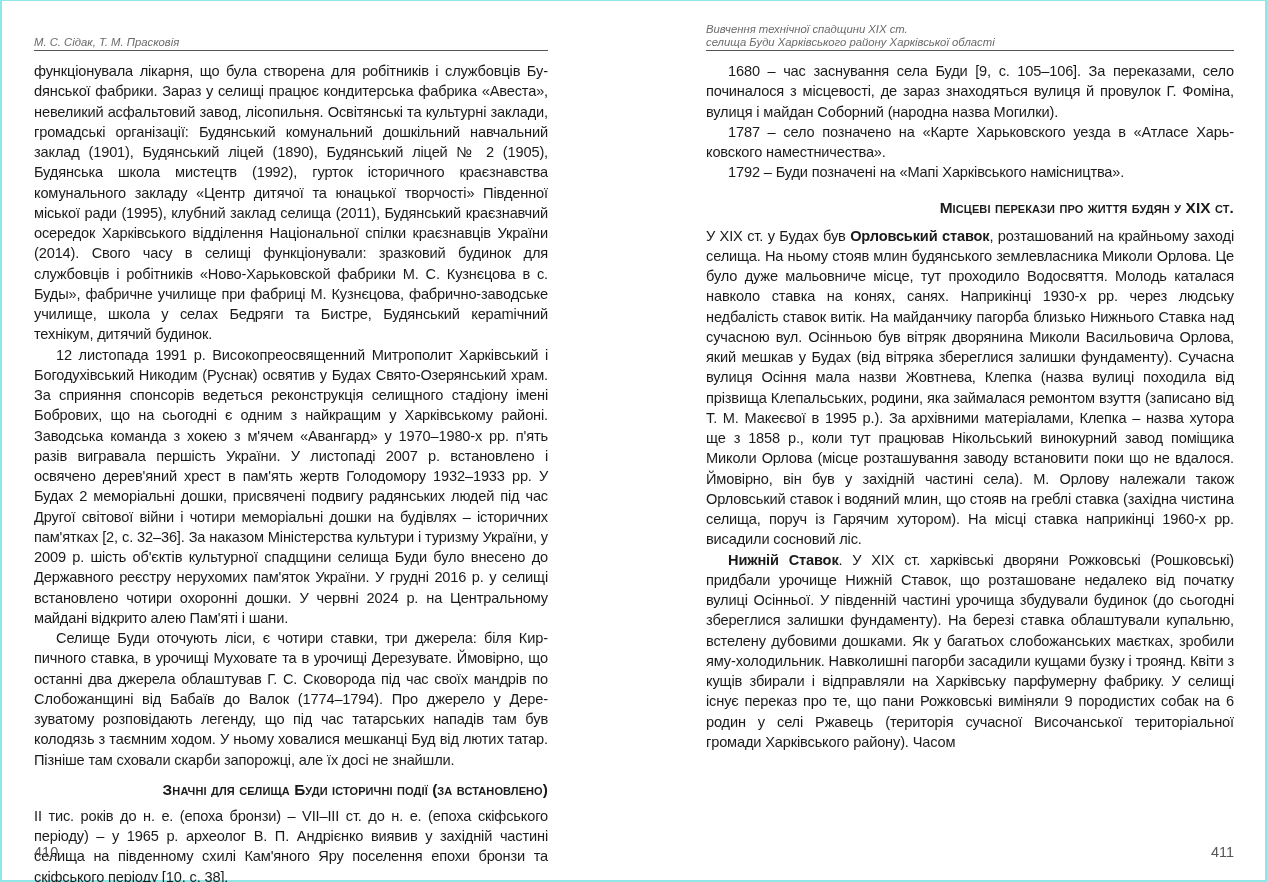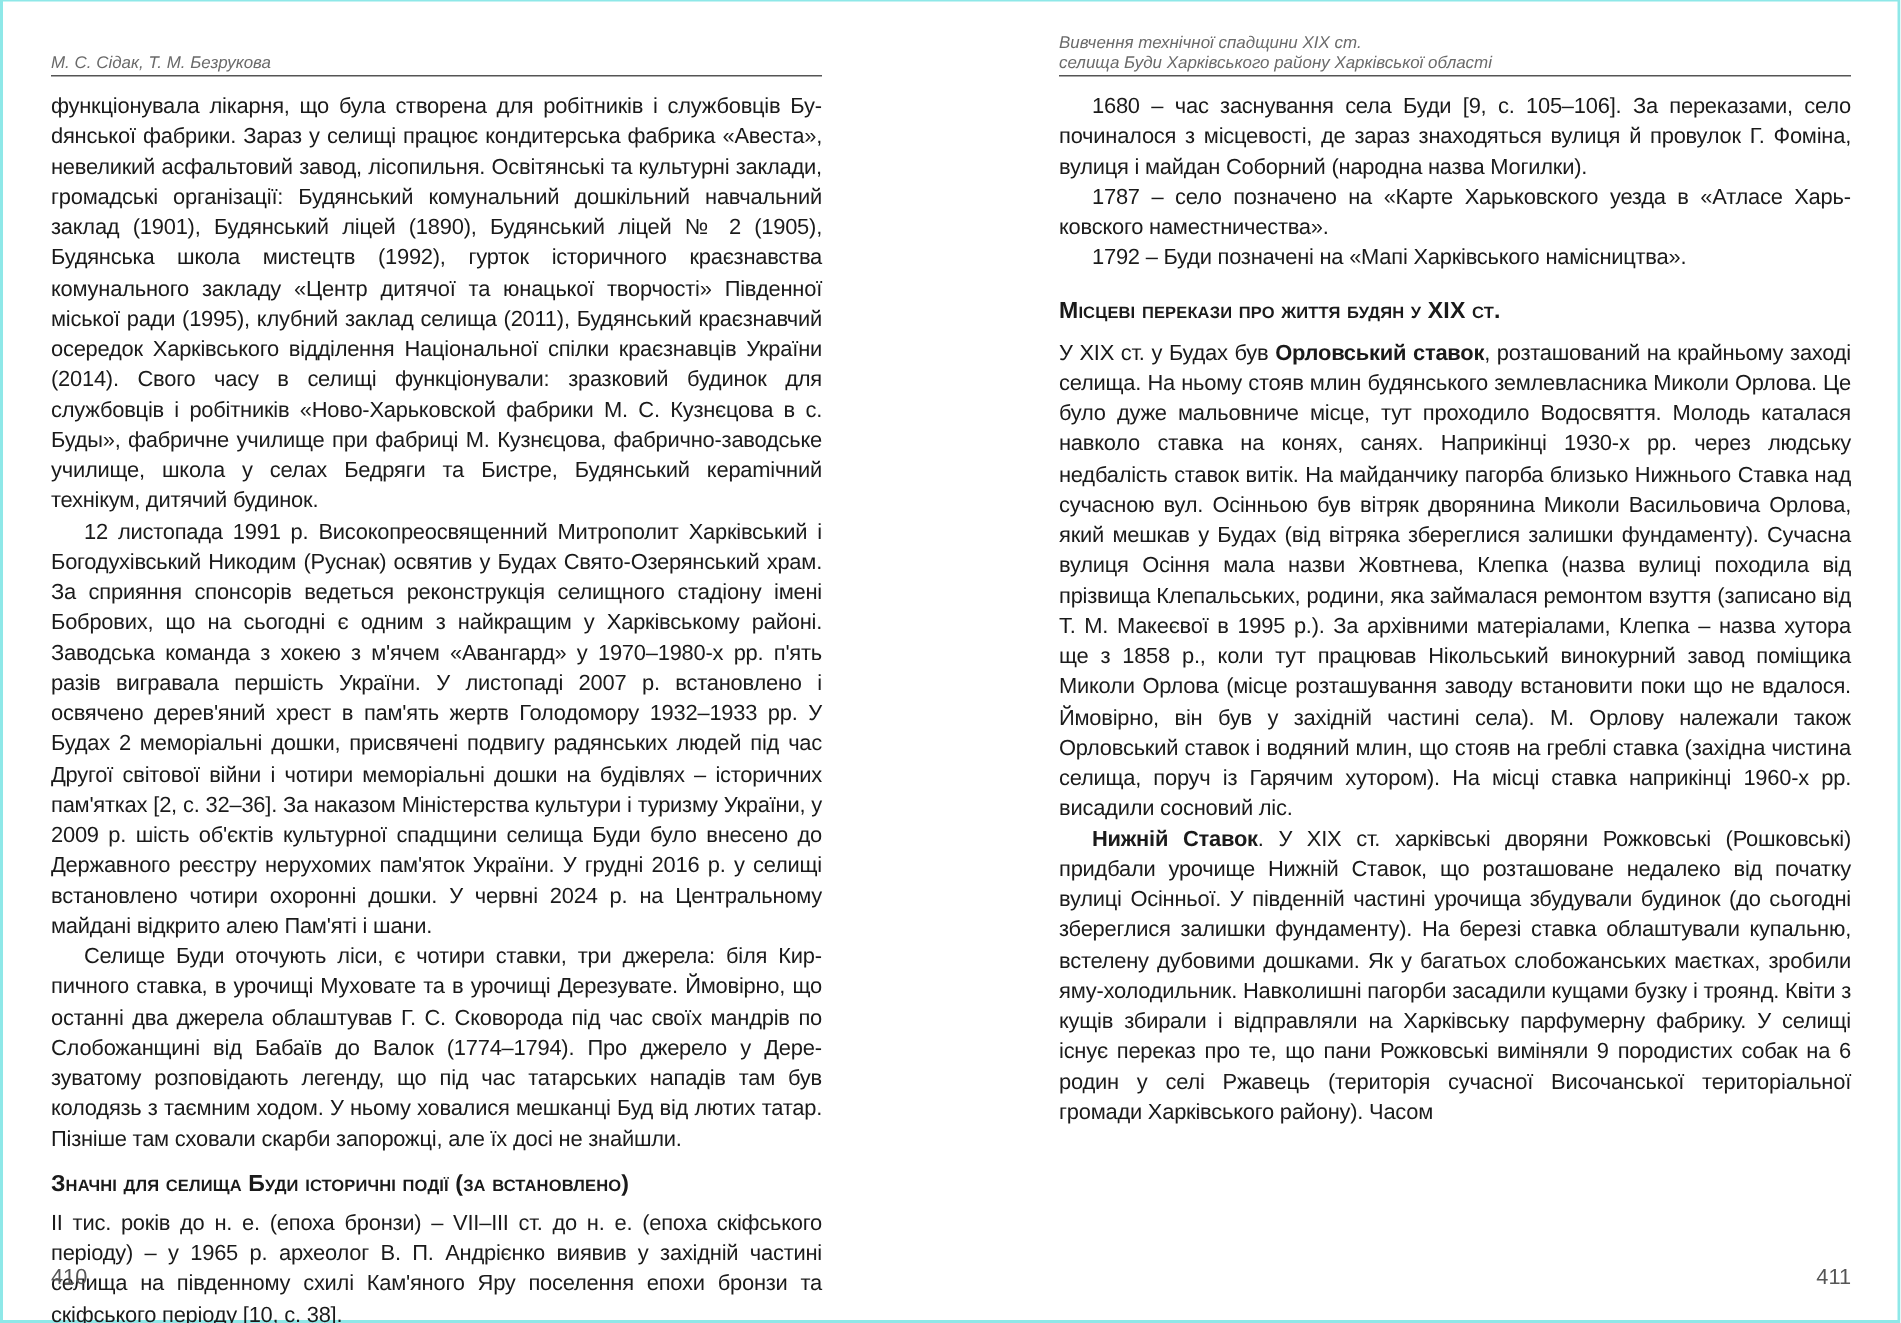--- a/index.html
+++ b/index.html
@@ -37,38 +37,38 @@
     font-size: 14.6px; line-height: 20.25px;
     text-align: justify; hyphens: manual;
     letter-spacing: -0.15px;
   }
   .body p { margin: 0; }
   .body p.indent { text-indent: 22px; }
   .body h2 {
     margin: 10px 0 6px 0;
     font-size: 15.4px; font-weight: bold; line-height: 20px;
     font-variant: small-caps; letter-spacing: 0.1px;
-    text-align: left;
+    text-align: right;
   }
   .right .body h2 { margin-top: 15px; margin-bottom: 8px; }
   .folio {
     position: absolute; top: 842px;
     font-size: 14.5px; color: #555; line-height: 18px;
   }
   .left .folio { left: 0; }
   .right .folio { right: 0; }
   b { font-weight: bold; }
 </style>
 </head>
 <body>
 
 <div class="spread">
 
   <div class="page left">
-    <div class="running-head">М. С. Сідак, Т. М. Безрукова</div>
+    <div class="running-head">М. С. Сідак, Т. М. Прасковія</div>
     <div class="head-rule"></div>
 
     <div class="body">
       <p>функціонувала лікарня, що була створена для робітників і службовців Бу­dянської фабрики. Зараз у селищі працює кондитерська фабрика «Аве­ста», невеликий асфальтовий завод, лісопильня. Освітянські та культурні заклади, громадські організації: Будянський комунальний дошкільний навчальний заклад (1901), Будянський ліцей (1890), Будянський ліцей № 2 (1905), Будянська школа мистецтв (1992), гурток історичного краєзнавства комунального закладу «Центр дитячої та юнацької творчості» Південної міської ради (1995), клубний заклад селища (2011), Будянський краєзнав­чий осередок Харківського відділення Національної спілки краєзнавців України (2014). Свого часу в селищі функціонували: зразковий будинок для службовців і робітників «Ново-Харьковской фабрики М. С. Кузнєцова в с. Буды», фабричне училище при фабриці М. Кузнєцова, фабрично-заводське училище, школа у селах Бедряги та Бистре, Будянський кера­mічний технікум, дитячий будинок.</p>
       <p class="indent">12 листопада 1991 р. Високопреосвященний Митрополит Харківський і Богодухівський Никодим (Руснак) освятив у Будах Свято-Озерянський храм. За сприяння спонсорів ведеться реконструкція селищного стадіону імені Бобрових, що на сьогодні є одним з найкращим у Харківському райо­ні. Заводська команда з хокею з м'ячем «Авангард» у 1970–1980-х рр. п'ять разів вигравала першість України. У листопаді 2007 р. встановлено і освячено дерев'яний хрест в пам'ять жертв Голодомору 1932–1933 рр. У Будах 2 меморіальні дошки, присвячені подвигу радянських людей під час Другої світової війни і чотири меморіальні дошки на будівлях – істо­ричних пам'ятках [2, с. 32–36]. За наказом Міністерства культури і туризму України, у 2009 р. шість об'єктів культурної спадщини селища Буди було внесено до Державного реєстру нерухомих пам'яток України. У грудні 2016 р. у селищі встановлено чотири охоронні дошки. У червні 2024 р. на Центральному майдані відкрито алею Пам'яті і шани.</p>
       <p class="indent">Селище Буди оточують ліси, є чотири ставки, три джерела: біля Кир­пичного ставка, в урочищі Муховате та в урочищі Дерезувате. Ймовірно, що останні два джерела облаштував Г. С. Сковорода під час своїх мандрів по Слобожанщині від Бабаїв до Валок (1774–1794). Про джерело у Дере­зуватому розповідають легенду, що під час татарських нападів там був колодязь з таємним ходом. У ньому ховалися мешканці Буд від лютих татар. Пізніше там сховали скарби запорожці, але їх досі не знайшли.</p>
       <h2>Значні для селища Буди історичні події (за встановлено)</h2>
       <p>II тис. років до н. е. (епоха бронзи) – VII–III ст. до н. е. (епоха скіфського періоду) – у 1965 р. археолог В. П. Андрієнко виявив у західній частині селища на південному схилі Кам'яного Яру поселення епохи бронзи та скіфського періоду [10, с. 38].</p>
     </div>
 

